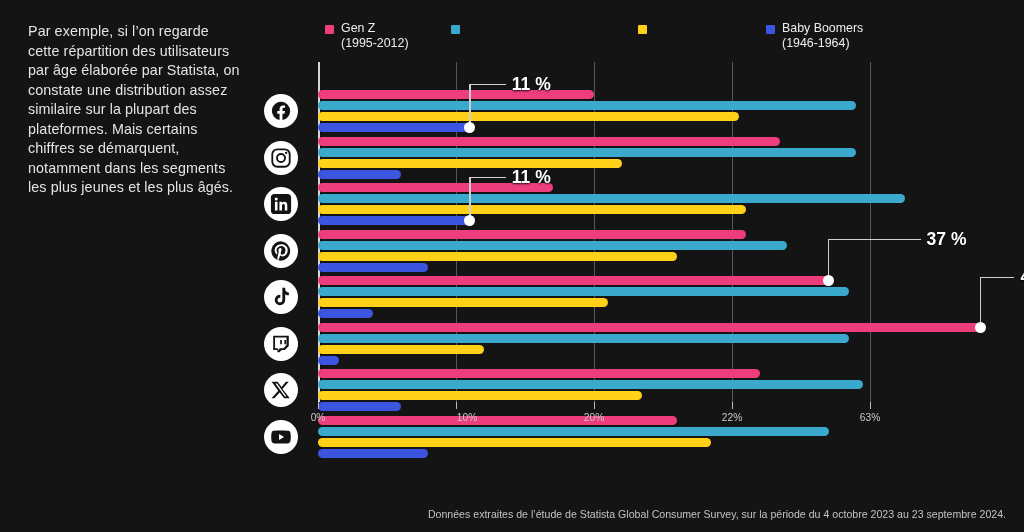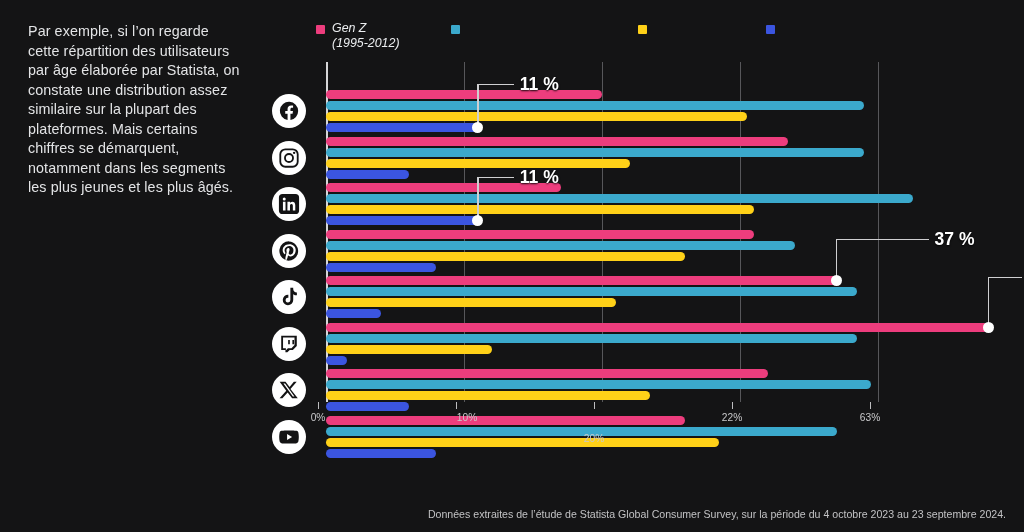--- a/index.html
+++ b/index.html
@@ -39,21 +39,21 @@
 
   
   #chart {
     position:absolute;
     left:264px; top:62px;
     width:744px; height:406px;
   }
   #plot {
     position:absolute;
     left:54px; top:0;
-    right:0; bottom:66px;margin-left:8px;
+    right:0; bottom:66px;
   }
   .gridline {
     position:absolute; top:0; bottom:0;
     width:1px; background:#57575a;
   }
   .gridline.axis0 { background:#d6d6d8; width:2px; }
 
   
   .row { position:absolute; left:0; width:100%; height:46.5px; }
   .icon-wrap {
@@ -105,32 +105,33 @@
     text-align:right;
     font-size:10.6px; color:#c2c2c4;
   }
 </style>
 </head>
 <body>
 
 <p id="intro">Par exemple, si l’on regarde cette répartition des utilisateurs par âge élaborée par Statista, on constate une distribution assez similaire sur la plupart des plateformes. Mais certains chiffres se démarquent, notamment dans les segments les plus jeunes et les plus âgés.</p>
 
 <div id="legend">
-    <div class="legend-item" style="position: absolute; left: 0px; font-style: italic;">
+    <div class="legend-item" style="position: absolute; left: 9px;">
       <span class="legend-swatch" style="background: rgb(237, 61, 125);"></span>
       <span class="legend-text"><span>Gen Z</span><span class="legend-sub">(1995-2012)</span></span>
     </div>
     <div class="legend-item" style="position: absolute; left: 135px;">
       <span class="legend-swatch" style="background: rgb(59, 169, 204);"></span>
     </div>
     <div class="legend-item" style="position: absolute; left: 322px;">
       <span class="legend-swatch" style="background: rgb(255, 209, 24);"></span>
     </div>
     <div class="legend-item" style="position: absolute; left: 450px;">
       <span class="legend-swatch" style="background: rgb(59, 85, 224);"></span>
+      <span class="legend-text"><span>Baby Boomers</span><span class="legend-sub">(1946-1964)</span></span>
     </div>
   </div>
 
 <div id="chart">
   <div id="plot">
       <div class="gridline axis0" style="left: 0px;"></div>
       <div class="gridline" style="left: 138px;"></div>
       <div class="gridline" style="left: 276px;"></div>
       <div class="gridline" style="left: 414px;"></div>
       <div class="gridline" style="left: 552px;"></div>
@@ -248,21 +249,21 @@
         <div class="dot"></div>
         <div class="clabel" style="left: 40px; top: -60px;">48 %</div>
       </div>
     </div>
   <div id="xaxis">
       <div class="tick" style="left: 0px;"></div>
       <div class="tick-label" style="left: 0px;">0%</div>
       <div class="tick" style="left: 138px;"></div>
       <div class="tick-label" style="left: 149px;">10%</div>
       <div class="tick" style="left: 276px;"></div>
-      <div class="tick-label" style="left: 276px; margin-top: 21px;">20%</div>
+      <div class="tick-label" style="left: 276px;">20%</div>
       <div class="tick" style="left: 414px;"></div>
       <div class="tick-label" style="left: 414px;">22%</div>
       <div class="tick" style="left: 552px;"></div>
       <div class="tick-label" style="left: 552px;">63%</div>
     </div>
 </div>
 
 <div id="footnote">Données extraites de l’étude de Statista Global Consumer Survey, sur la période du 4 octobre 2023 au 23 septembre 2024.</div>
 
 </body></html>

